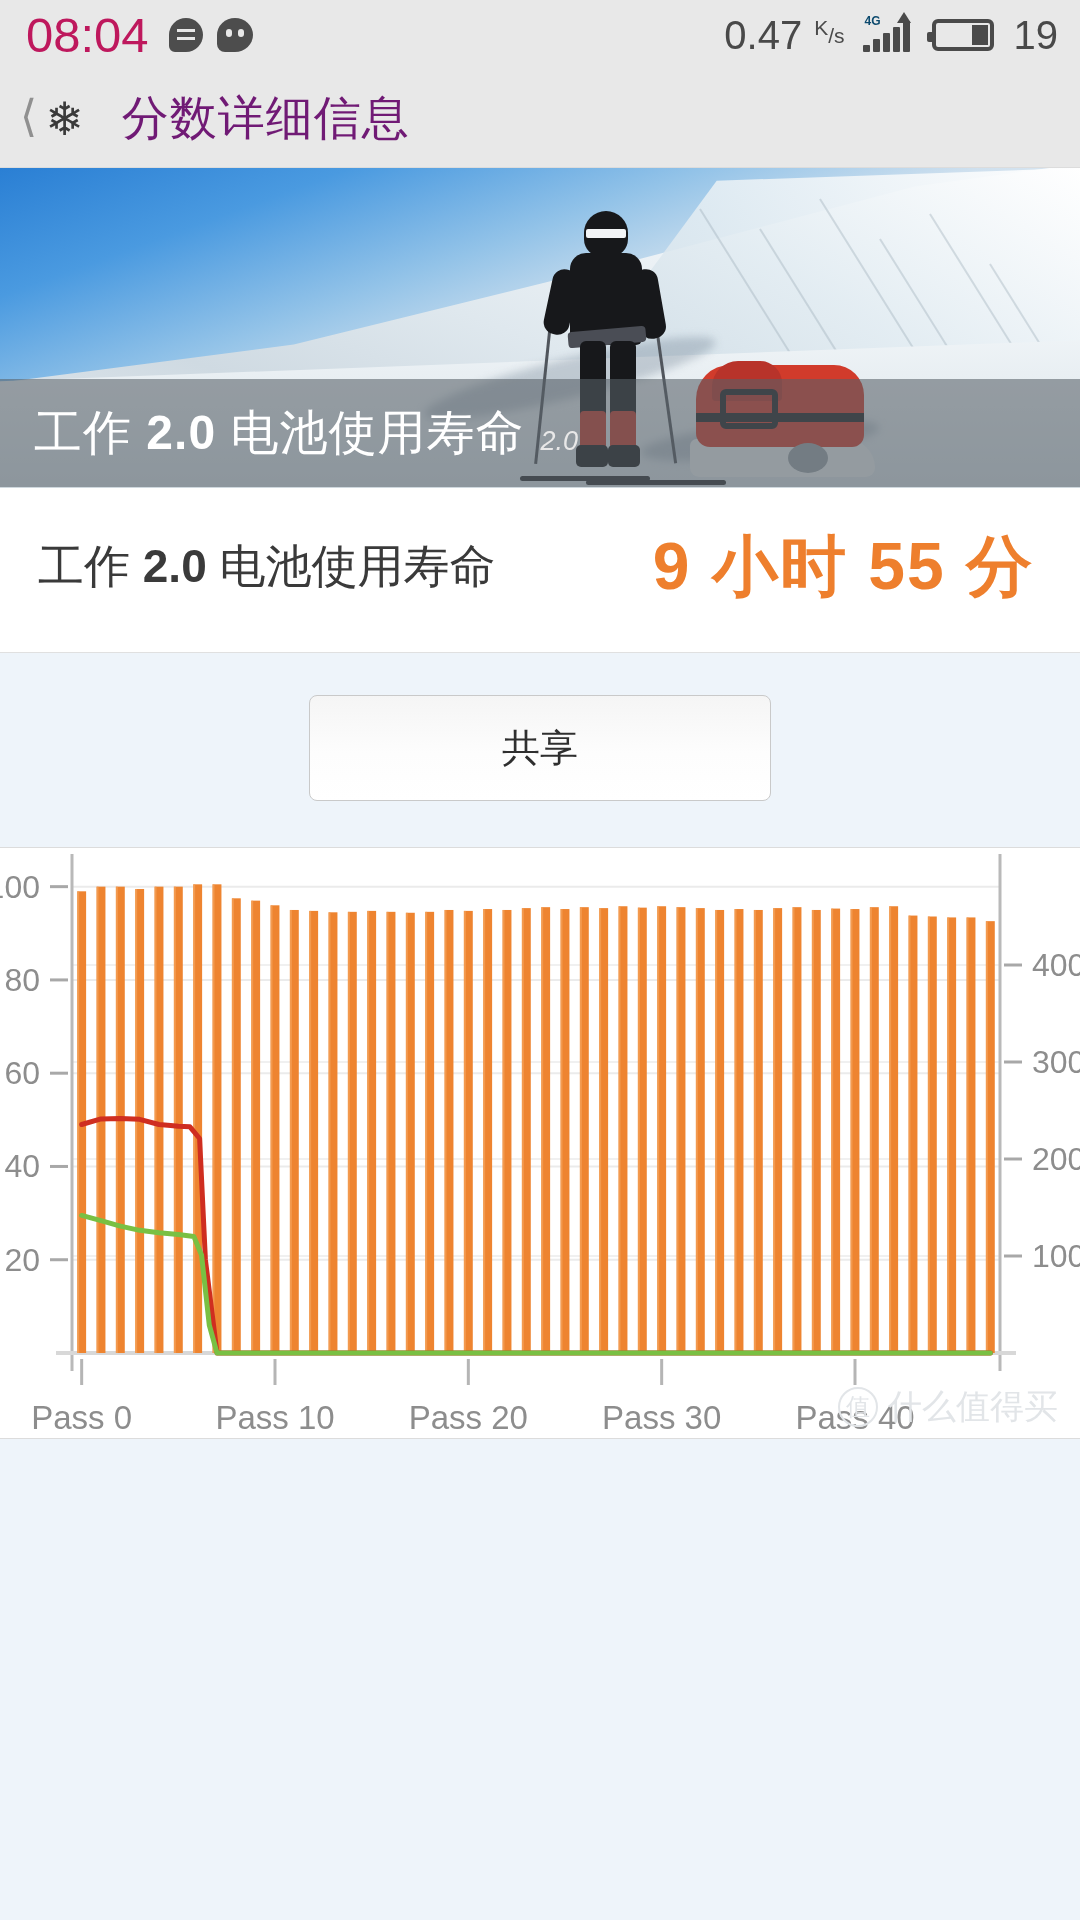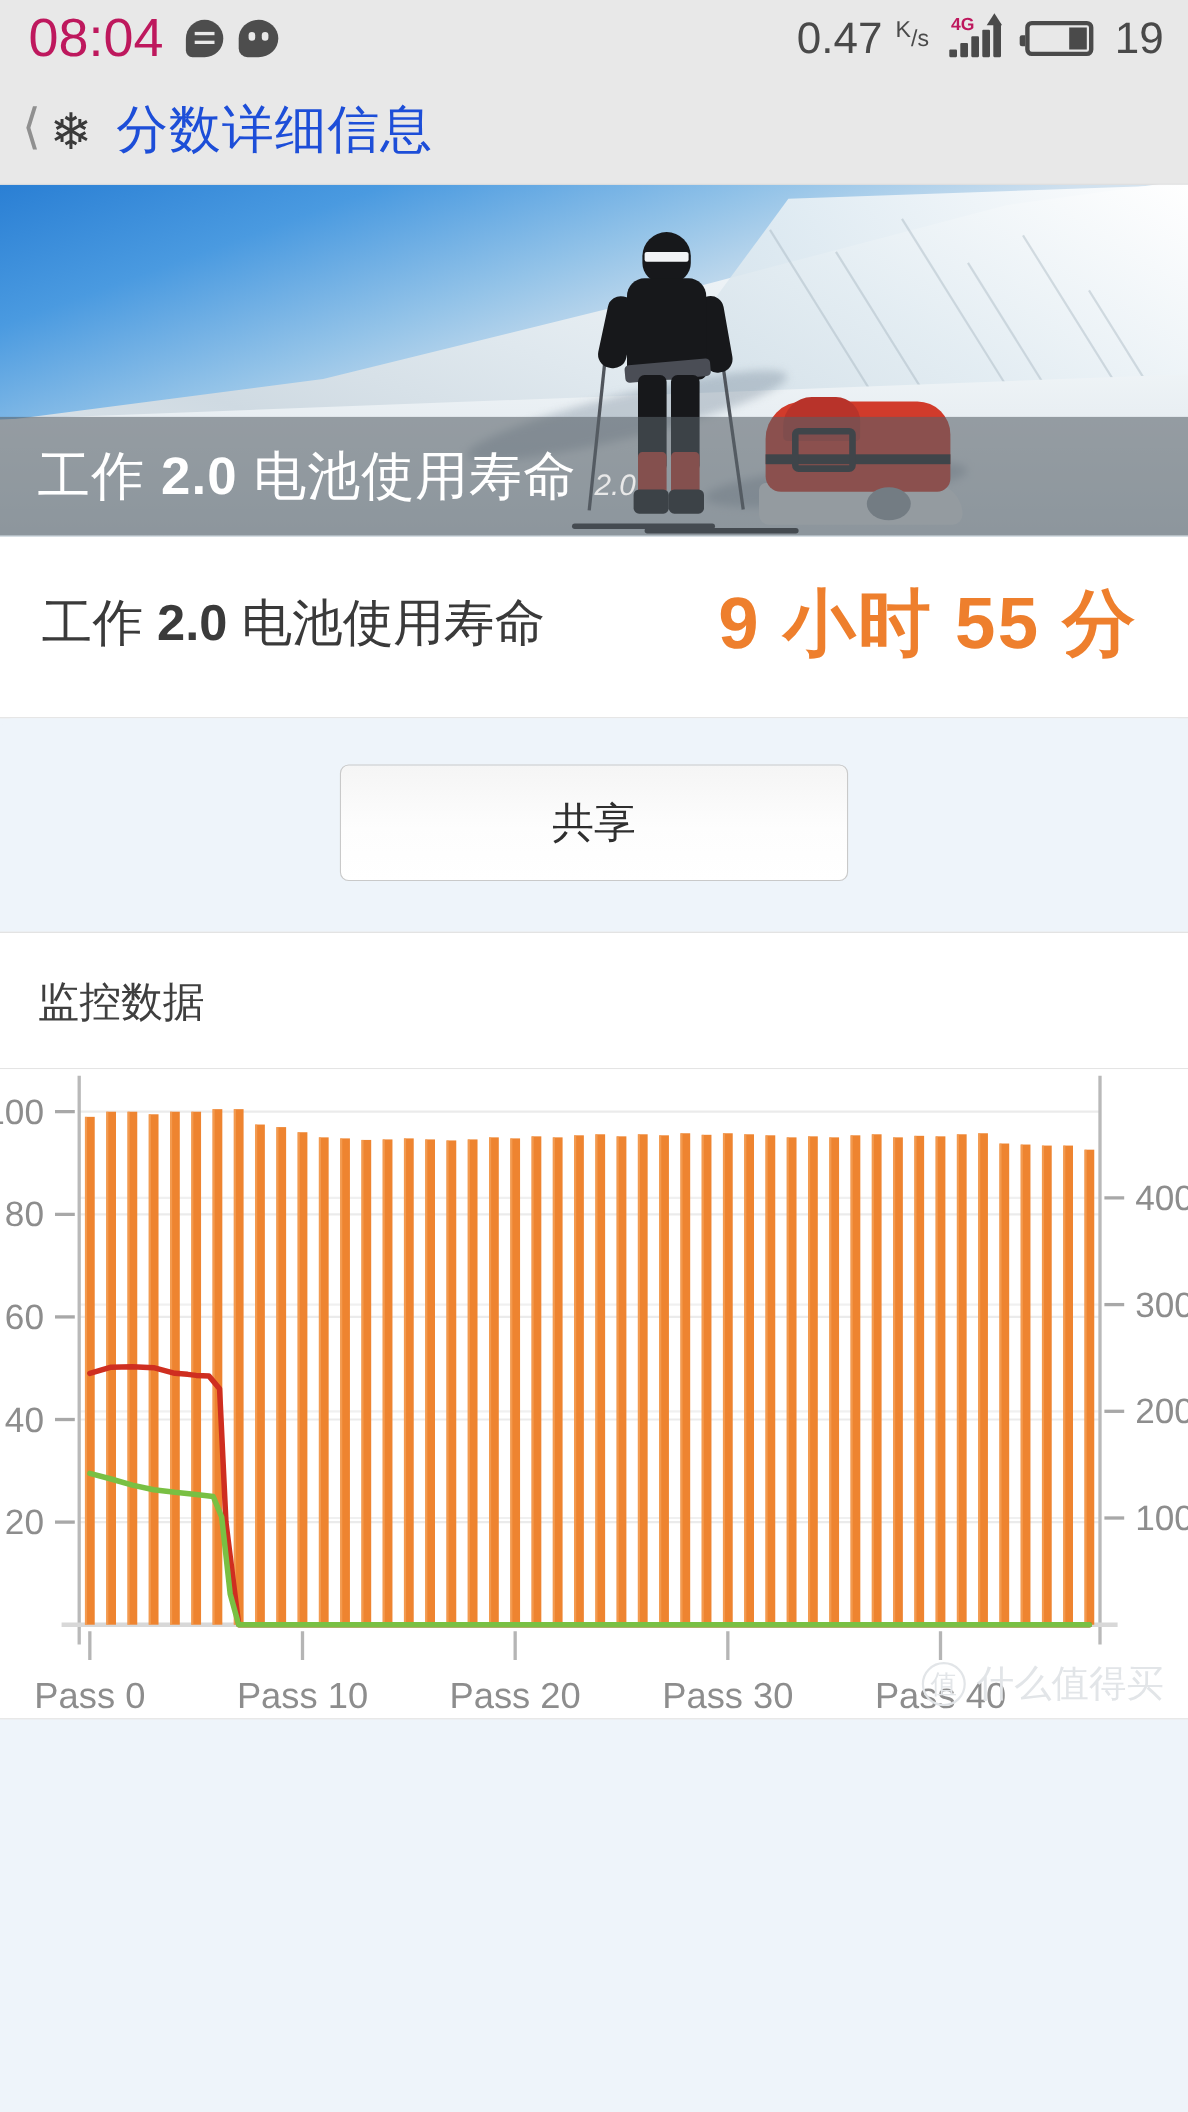--- a/index.html
+++ b/index.html
@@ -40,21 +40,21 @@
     background: #e8e8e8; border-radius: 3px;
   }
   .ghost-badge .eye.l { left: 9px; }
   .ghost-badge .eye.r { right: 9px; }
 
   .sb-right { margin-left: auto; display: flex; align-items: center; gap: 12px; }
   .sb-speed { font-size: 40px; color: #494949; }
   .sb-unit { font-size: 21px; color: #4a4a4a; line-height: 1; position: relative; top: -4px; }
   .sb-unit sup { font-size: 21px; }
   .sig-wrap { position: relative; display: flex; align-items: flex-end; gap: 3px; height: 34px; margin-left: 6px; }
-  .sig-wrap .net { position: absolute; top: -4px; left: 2px; font-size: 16px; font-weight: bold; color: #be185d; }
+  .sig-wrap .net { position: absolute; top: -4px; left: 2px; font-size: 12px; font-weight: bold; color: #0c4a6e; }
   .sig-wrap .tri {
     position: absolute; top: -6px; left: 34px; width: 0; height: 0;
     border-left: 7px solid transparent; border-right: 7px solid transparent;
     border-bottom: 11px solid #4a4a4a;
   }
   .bar { width: 7px; background: #4a4a4a; border-radius: 1px; }
   .bar.b1 { height: 7px; }
   .bar.b2 { height: 13px; }
   .bar.b3 { height: 19px; }
   .bar.b4 { height: 25px; }
@@ -74,21 +74,21 @@
   .titlebar {
     height: 98px; background: #e8e8e8;
     display: flex; align-items: center; padding-left: 14px;
     border-bottom: 1px solid #dcdcdc;
   }
   .back-chevron {
     font-size: 44px; color: #909090; line-height: 1; padding: 0 6px 6px 6px;
     font-family: "DejaVu Sans", sans-serif;
   }
   .snowflake { font-size: 46px; color: #3a3a3a; line-height: 1; margin: 0 4px 0 2px; }
-  .titletext { font-size: 47px; color: #1d4ed8; margin-left: 18px; letter-spacing: 1px; }
+  .titletext { font-size: 47px; color: #701a75; margin-left: 34px; letter-spacing: 1px; }
 
   
   .hero {
     position: relative; height: 320px; overflow: hidden;
     border-bottom: 1px solid #cfd8de;
   }
   .hero-sky {
     position: absolute; inset: 0;
     background: linear-gradient(160deg, #2a7fd4 0%, #4a9ae0 18%, #93c3e8 36%, #cfe0ee 50%, #e9eff4 64%, #f4f7f9 100%);
   }
@@ -281,21 +281,20 @@
       <div class="score-label"><span>工作 </span><b>2.0</b><span> 电池使用寿命</span></div>
       <div class="score-value">9 小时 55 分</div>
     </div>
   </div>
 
   <div class="share-zone">
     <div class="share-btn">共享</div>
   </div>
 
   <div class="monitor">
-    <div class="monitor-head">监控数据</div>
     <div class="chart-wrap">
       <svg class="chart-svg" id="chart" viewBox="0 0 1080 590">
           <line x1="72" x2="1000" y1="411.7307692307692" y2="411.7307692307692" stroke="#ebebeb" stroke-width="2"></line>
           <line x1="72" x2="1000" y1="318.46153846153845" y2="318.46153846153845" stroke="#ebebeb" stroke-width="2"></line>
           <line x1="72" x2="1000" y1="225.19230769230774" y2="225.19230769230774" stroke="#ebebeb" stroke-width="2"></line>
           <line x1="72" x2="1000" y1="131.9230769230769" y2="131.9230769230769" stroke="#ebebeb" stroke-width="2"></line>
           <line x1="72" x2="1000" y1="38.65384615384613" y2="38.65384615384613" stroke="#ebebeb" stroke-width="2"></line>
           <line x1="72" x2="1000" y1="408" y2="408" stroke="#f0f0f0" stroke-width="2"></line>
           <line x1="72" x2="1000" y1="311" y2="311" stroke="#f0f0f0" stroke-width="2"></line>
           <line x1="72" x2="1000" y1="214" y2="214" stroke="#f0f0f0" stroke-width="2"></line>

